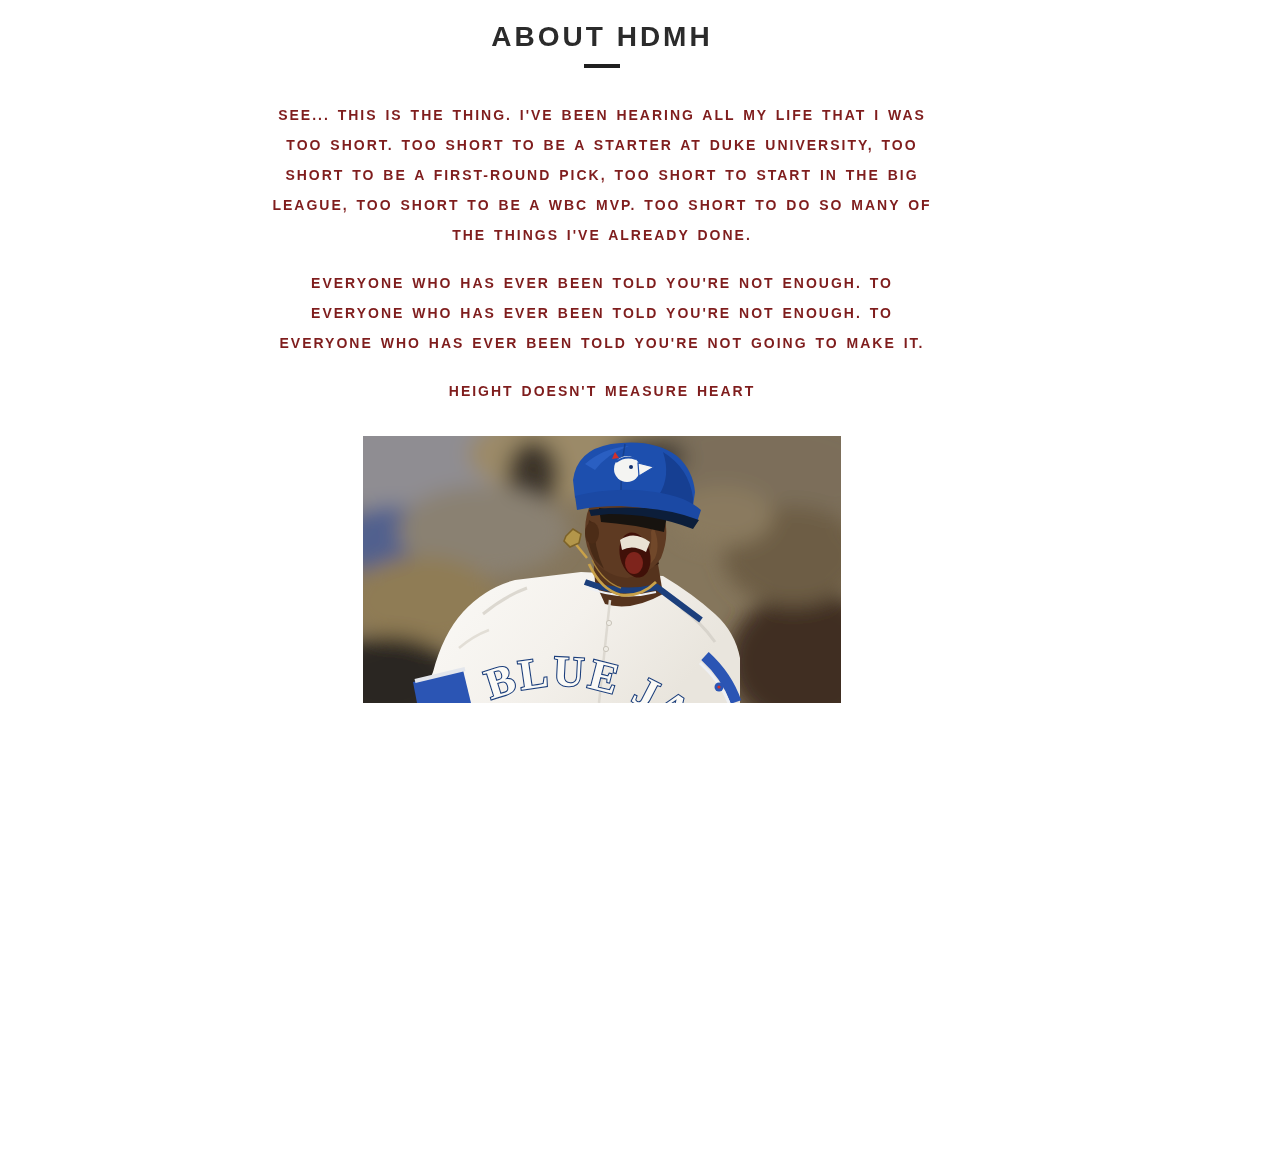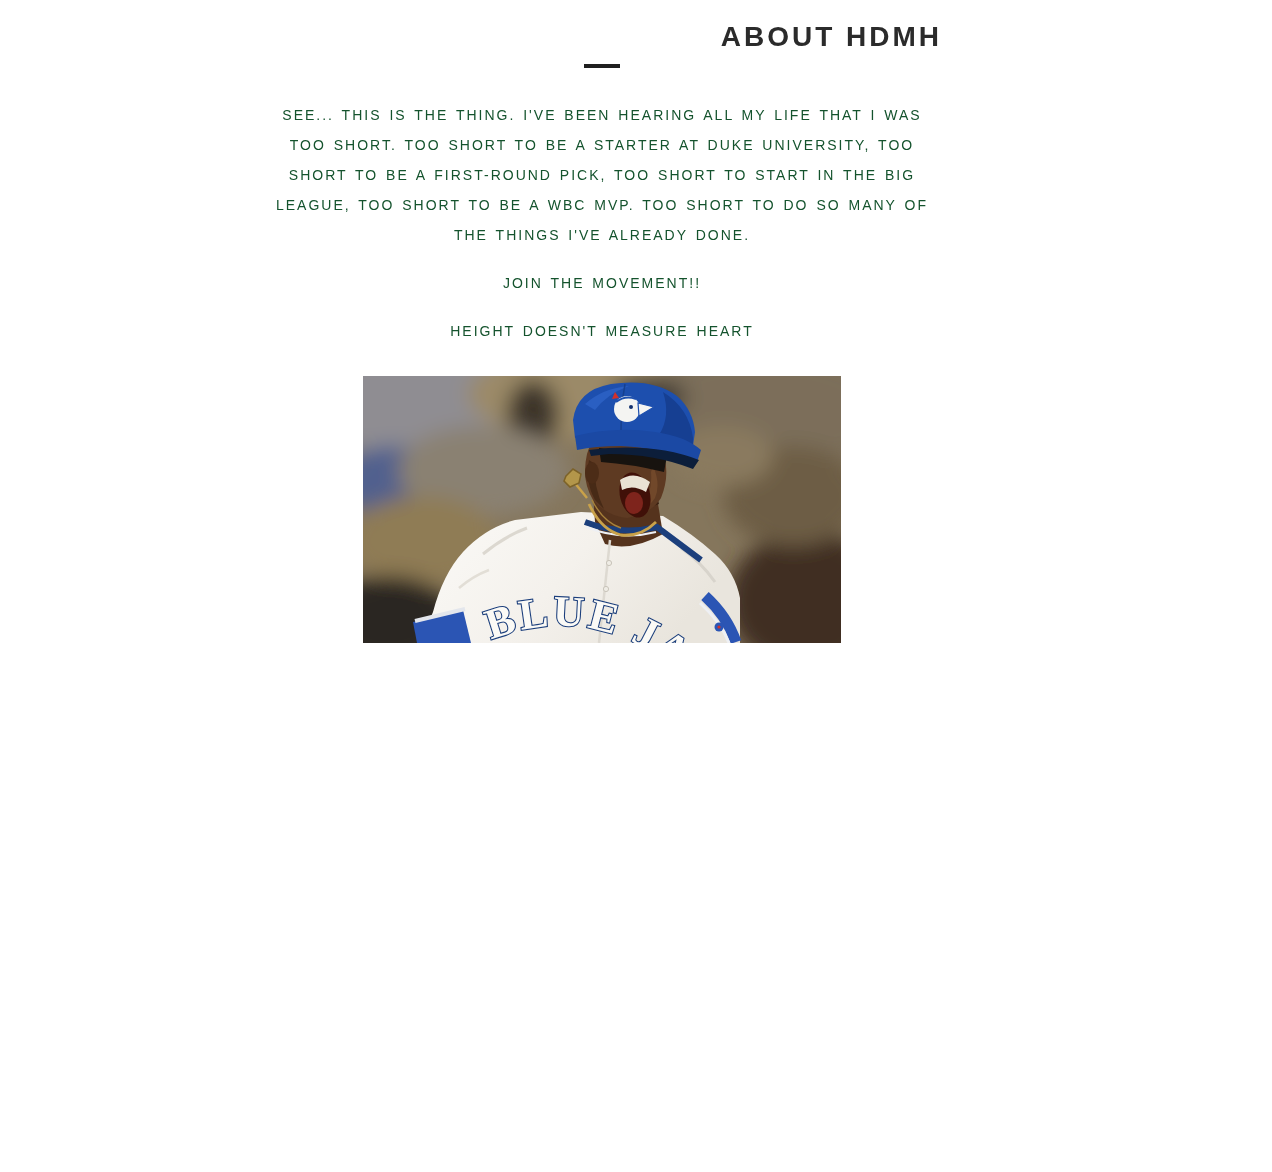--- a/index.html
+++ b/index.html
@@ -17,55 +17,55 @@
     margin-left: 262px;
     padding-top: 23px;
   }
   .page-title {
     margin: 0 0 13px 0;
     font-size: 28px;
     line-height: 1;
     font-weight: 700;
     letter-spacing: 3px;
     color: #2b2b2b;
-    text-align: right;
+    text-align: center;
   }
   .title-divider {
     width: 36px; height: 4px;
     background: #1f1f1f;
     margin: 0 auto 32px auto;
   }
   .about-text p {
     margin: 0 0 18px 0;
     font-size: 14px;
-    font-weight: 400;
+    font-weight: 700;
     letter-spacing: 2px;
     line-height: 30px;
-    color: #14532d;
+    color: #7f1d1d;
     text-align: center;
     word-spacing: 2px;
   }
   .photo-wrap {
     width: 478px;
     margin: 30px auto 0 auto;
   }
   .photo-wrap svg { display: block; }
 </style>
 </head>
 <body>
 
 <div class="page">
   <div class="content">
 
     <h1 class="page-title">ABOUT HDMH</h1>
     <div class="title-divider"></div>
 
     <div class="about-text">
       <p>SEE... THIS IS THE THING. I'VE BEEN HEARING ALL MY LIFE THAT I WAS TOO SHORT. TOO SHORT TO BE A STARTER AT DUKE UNIVERSITY, TOO SHORT TO BE A FIRST-ROUND PICK, TOO SHORT TO START IN THE BIG LEAGUE, TOO SHORT TO BE A WBC MVP. TOO SHORT TO DO SO MANY OF THE THINGS I'VE ALREADY DONE.</p>
-      <p>JOIN THE MOVEMENT!!</p>
+      <p>EVERYONE WHO HAS EVER BEEN TOLD YOU'RE NOT ENOUGH. TO EVERYONE WHO HAS EVER BEEN TOLD YOU'RE NOT ENOUGH. TO EVERYONE WHO HAS EVER BEEN TOLD YOU'RE NOT GOING TO MAKE IT.</p>
       <p>HEIGHT DOESN'T MEASURE HEART</p>
     </div>
 
     <div class="photo-wrap">
       <svg width="478" height="267" viewBox="0 0 478 267" xmlns="http://www.w3.org/2000/svg">
         <defs>
           <filter id="blurBg" x="-30%" y="-30%" width="160%" height="160%">
             <feGaussianBlur stdDeviation="10"></feGaussianBlur>
           </filter>
           <linearGradient id="jerseyShade" x1="0" y1="0" x2="1" y2="0.35">

